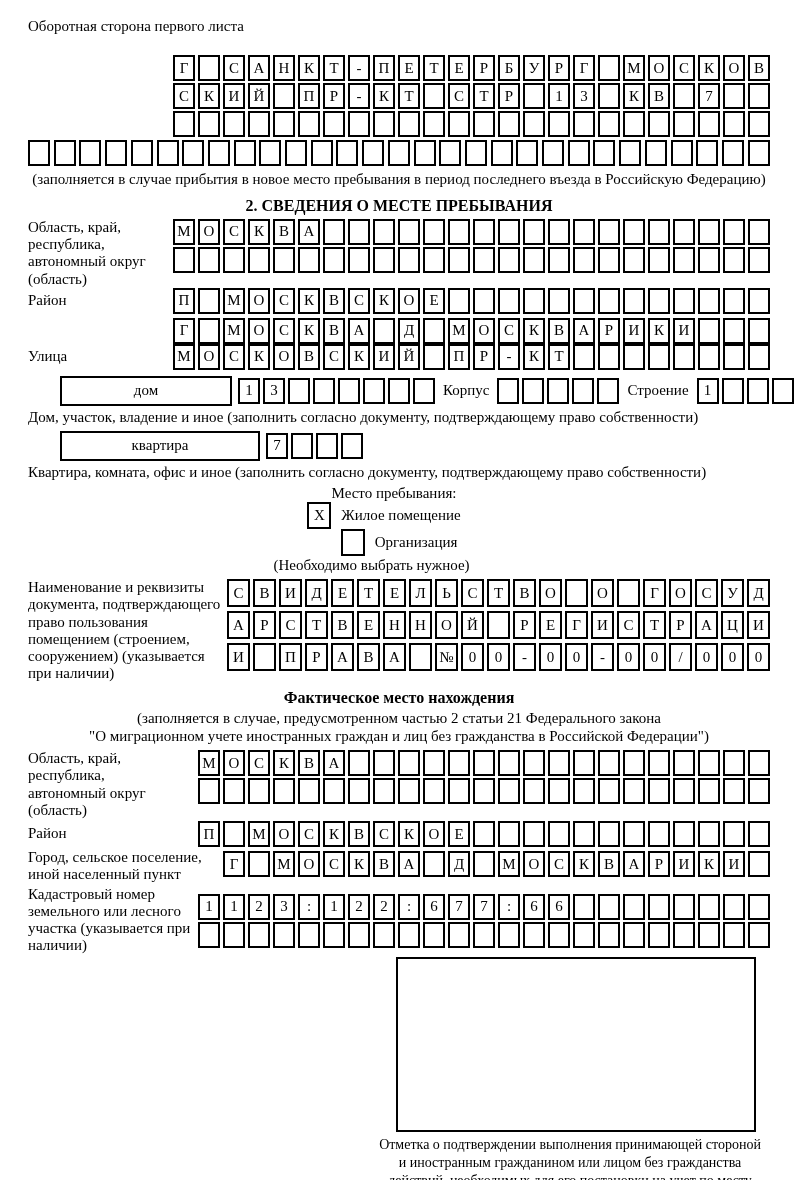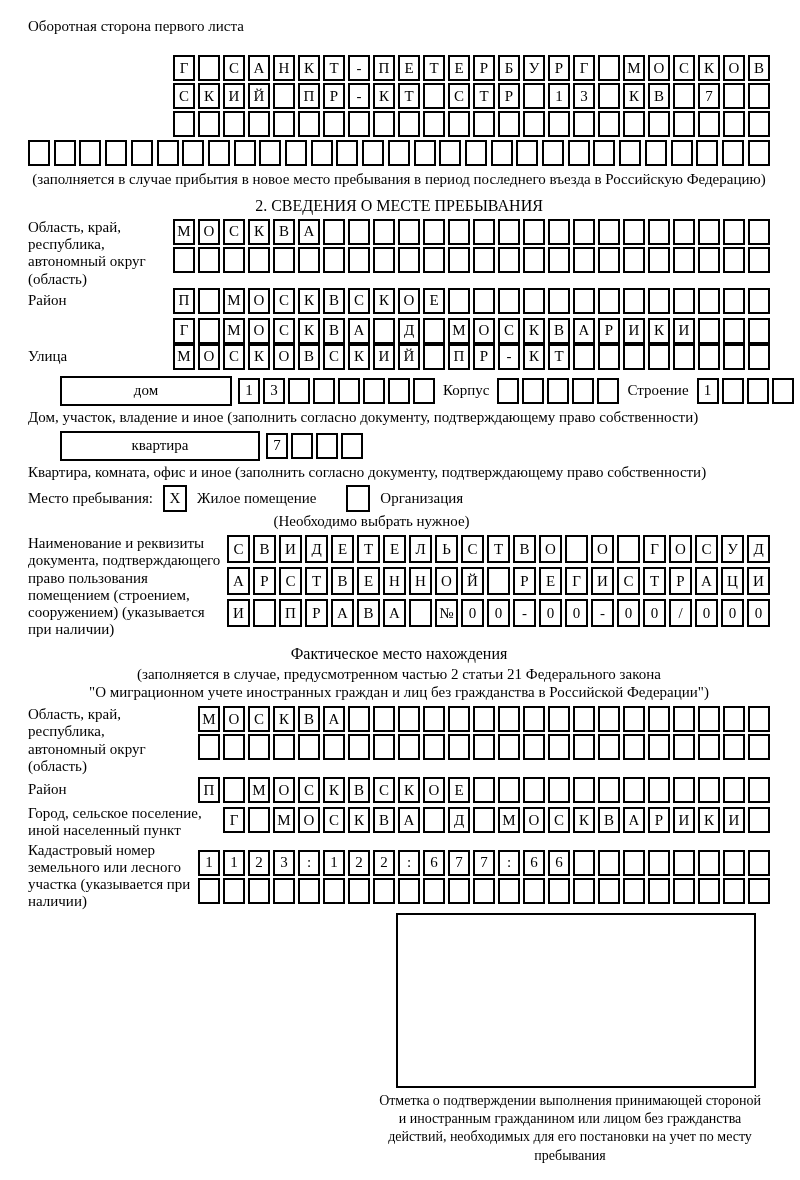--- a/index.html
+++ b/index.html
@@ -8,21 +8,21 @@
     background: #ffffff;
     color: #000000;
     font-family: "Liberation Serif", "DejaVu Serif", serif;
     font-size: 15px;
     overflow: hidden;
     padding: 18px 30px 0 28px;
   }
   .right { text-align: left; }
   .center { text-align: center; }
   .note { font-size: 15px; line-height: 1.25; }
-  .title { font-size: 16px; font-weight: normal; }
+  .title { font-size: 16px; font-weight: bold; }
 
   .cells { display: flex; gap: 3px; }
   .cell {
     flex: 0 0 auto;
     width: 22px; height: 26px;
     border: 2px solid #000;
     display: inline-flex; align-items: center; justify-content: center;
     font-size: 15px; line-height: 1; background: #fff;
   }
   .rows { display: flex; flex-direction: column; gap: 2px; align-items: flex-end; margin-left: auto; }
@@ -39,21 +39,21 @@
   .big { gap: 3px; }
 
   .type-box {
     border: 2px solid #000; height: 30px;
     display: inline-flex; align-items: center; justify-content: center;
     flex: 0 0 auto; background: #fff;
   }
   .house-line { display: flex; align-items: center; gap: 6px; padding-left: 32px; }
   .inline-lbl { flex: 0 0 auto; padding: 0 2px; }
 
-  .chk-row { display: flex; align-items: center; }
+  .chk-row { display: flex; align-items: center; flex-direction: column; }
   .chk { width: 24px; height: 27px; }
   .opt { display: flex; align-items: center; gap: 10px; }
 
   .stamp-box {
     width: 360px; height: 175px;
     border: 2px solid #000;
     margin-left: auto; margin-right: 14px;
     background: #fff;
   }
   .stamp-caption {

